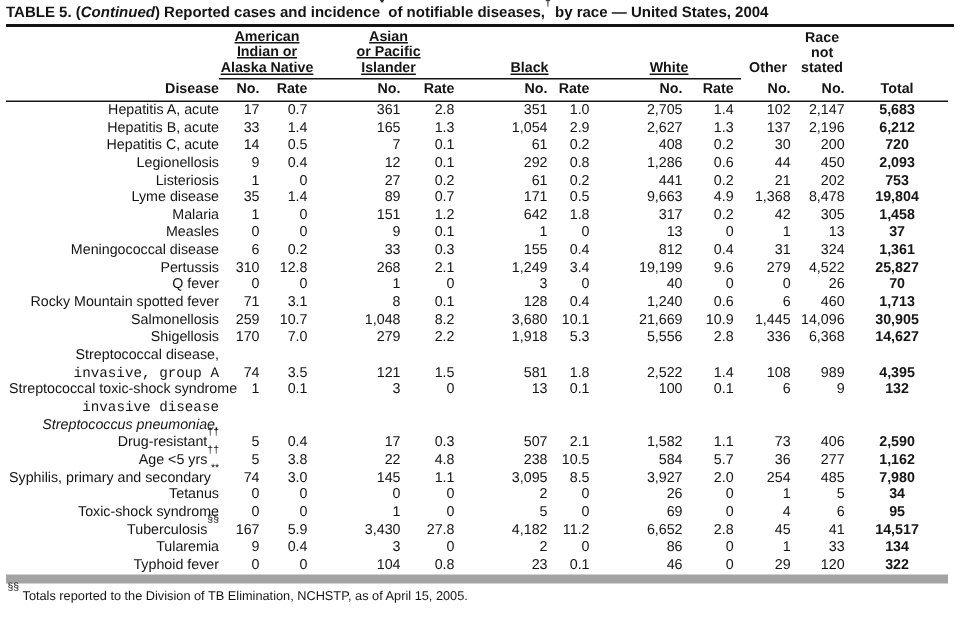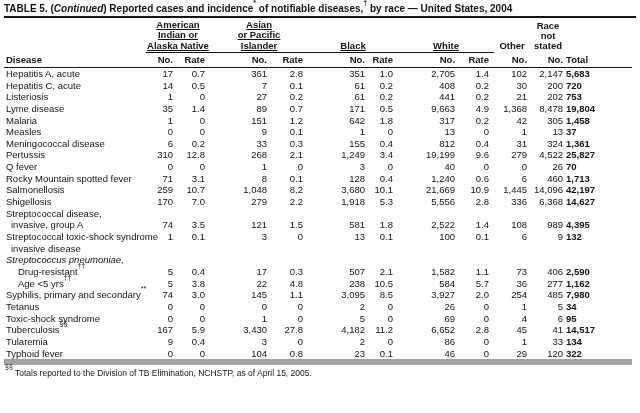--- a/index.html
+++ b/index.html
@@ -25,27 +25,27 @@
   td { padding: 0; overflow: visible; }
   .grp {
     font-weight: bold; text-align: center; vertical-align: bottom;
     white-space: pre-line; line-height: 10.3px; padding-bottom: 1px;
   }
   .grp.u { border-bottom: 1px solid #141414; text-decoration: underline; }
   tr.subhead td {
     font-weight: bold; border-bottom: 1px solid #141414;
     padding-top: 2px; padding-bottom: 2px; line-height: 10px;
   }
-  .dis { text-align: left; padding-left: 2px; white-space: nowrap; }
+  .dis { text-align: right; padding-left: 2px; white-space: nowrap; }
   .num { text-align: right; padding-right: 5px; white-space: nowrap; }
   .num.tight { padding-right: 3px; }
-  .total { text-align: left; padding-right: 2px; font-weight: bold; white-space: nowrap; margin-top: 38px; }
+  .total { text-align: center; padding-right: 2px; font-weight: bold; white-space: nowrap; margin-top: 38px; }
   tbody td { line-height: 11.65px; }
   tbody tr.last td { border-bottom: 6px solid #a3a3a3; }
-  tbody .i1 { padding-left: 7px; }
+  tbody .i1 { padding-left: 7px; font-family: Liberation Mono, monospace; }
   tbody .i2 { padding-left: 14px; }
   tbody .it { font-style: italic; }
   .footnote { font-size: 8.5px; margin-top: 3px; padding-left: 1px; }
 </style>
 </head>
 <body>
 
 <div class="page">
 
   <div class="title"><span>TABLE 5. (</span><span class="it">Continued</span><span>) Reported cases and incidence</span><sup>*</sup><span> of notifiable diseases,</span><sup>†</sup><span> by race — United States, 2004</span></div>
@@ -106,32 +106,60 @@
           <td class="num">2.8</td>
           <td class="num">351</td>
           <td class="num">1.0</td>
           <td class="num">2,705</td>
           <td class="num">1.4</td>
           <td class="num tight">102</td>
           <td class="num tight">2,147</td>
           <td class="total">5,683</td>
         </tr>
         <tr>
+          <td class="dis i0">Hepatitis B, acute</td>
+          <td class="num">33</td>
+          <td class="num">1.4</td>
+          <td class="num">165</td>
+          <td class="num">1.3</td>
+          <td class="num">1,054</td>
+          <td class="num">2.9</td>
+          <td class="num">2,627</td>
+          <td class="num">1.3</td>
+          <td class="num tight">137</td>
+          <td class="num tight">2,196</td>
+          <td class="total">6,212</td>
+        </tr>
+        <tr>
           <td class="dis i0">Hepatitis C, acute</td>
           <td class="num">14</td>
           <td class="num">0.5</td>
           <td class="num">7</td>
           <td class="num">0.1</td>
           <td class="num">61</td>
           <td class="num">0.2</td>
           <td class="num">408</td>
           <td class="num">0.2</td>
           <td class="num tight">30</td>
           <td class="num tight">200</td>
           <td class="total">720</td>
+        </tr>
+        <tr>
+          <td class="dis i0">Legionellosis</td>
+          <td class="num">9</td>
+          <td class="num">0.4</td>
+          <td class="num">12</td>
+          <td class="num">0.1</td>
+          <td class="num">292</td>
+          <td class="num">0.8</td>
+          <td class="num">1,286</td>
+          <td class="num">0.6</td>
+          <td class="num tight">44</td>
+          <td class="num tight">450</td>
+          <td class="total">2,093</td>
         </tr>
         <tr>
           <td class="dis i0">Listeriosis</td>
           <td class="num">1</td>
           <td class="num">0</td>
           <td class="num">27</td>
           <td class="num">0.2</td>
           <td class="num">61</td>
           <td class="num">0.2</td>
           <td class="num">441</td>
@@ -243,21 +271,21 @@
           <td class="num">259</td>
           <td class="num">10.7</td>
           <td class="num">1,048</td>
           <td class="num">8.2</td>
           <td class="num">3,680</td>
           <td class="num">10.1</td>
           <td class="num">21,669</td>
           <td class="num">10.9</td>
           <td class="num tight">1,445</td>
           <td class="num tight">14,096</td>
-          <td class="total">42,197</td>
+          <td class="total">30,905</td>
         </tr>
         <tr>
           <td class="dis i0">Shigellosis</td>
           <td class="num">170</td>
           <td class="num">7.0</td>
           <td class="num">279</td>
           <td class="num">2.2</td>
           <td class="num">1,918</td>
           <td class="num">5.3</td>
           <td class="num">5,556</td>

